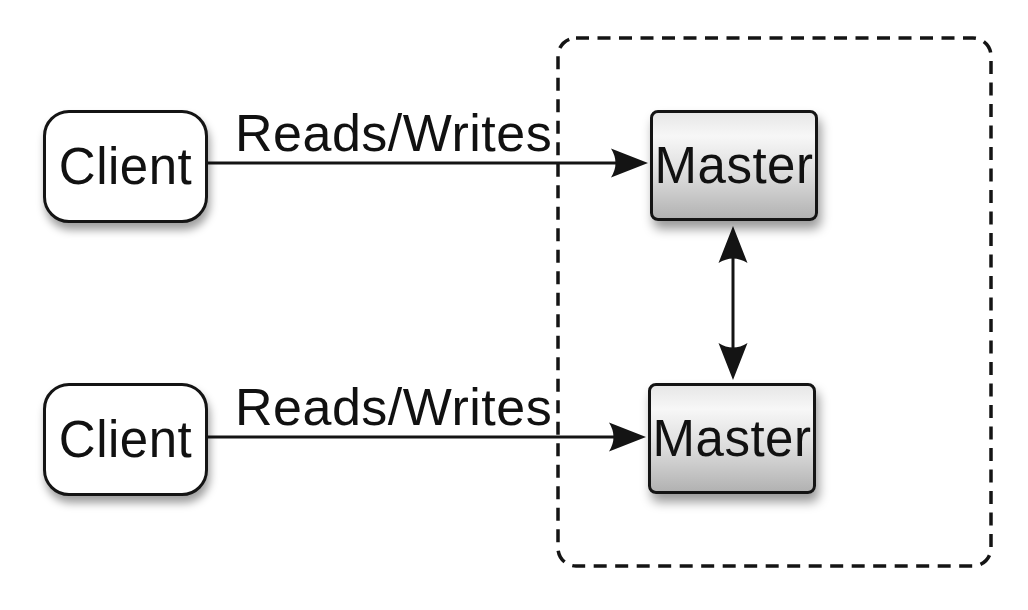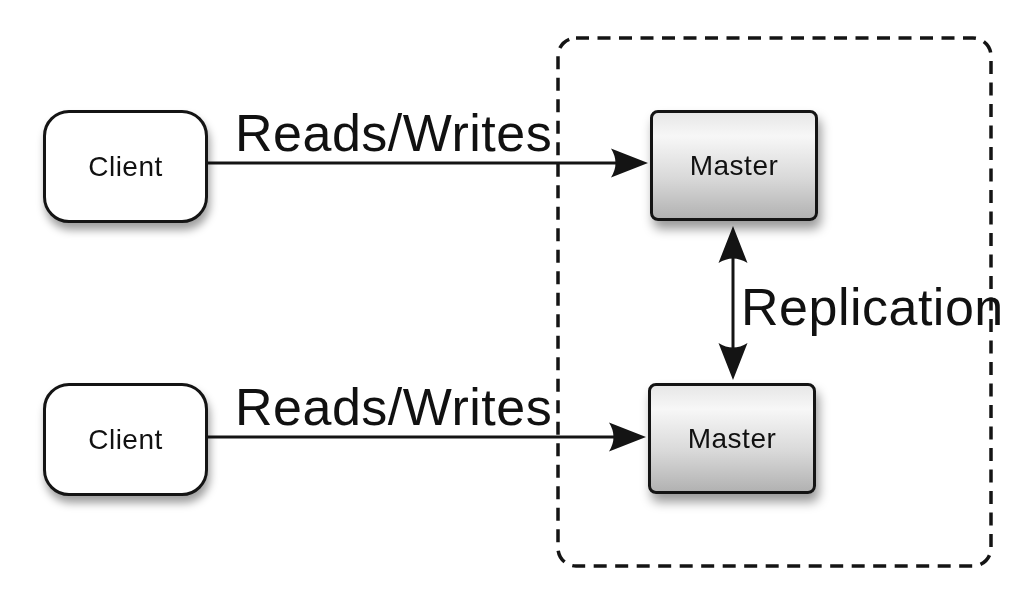--- a/index.html
+++ b/index.html
@@ -24,21 +24,21 @@
     height: 610px;
     z-index: 1;
   }
   .node {
     position: absolute;
     box-sizing: border-box;
     display: flex;
     align-items: center;
     justify-content: center;
     z-index: 2;
-    font-size: 28px;
+    font-size: 51px;
     letter-spacing: 0.5px;
   }
   .client {
     width: 165px;
     height: 113px;
     background: #ffffff;
     border: 3.5px solid #141414;
     border-radius: 26px;
     box-shadow: 2px 7px 9px rgba(0,0,0,0.38);
   }
@@ -105,15 +105,14 @@
   </div>
 
   <div class="node master master-2">
     <span>Master</span>
   </div>
 
   <div class="edge-label rw-top">Reads/Writes</div>
 
   <div class="edge-label rw-bottom">Reads/Writes</div>
 
-  <div class="edge-label repl">Replication</div>
 
 </div>
 
 </body></html>

